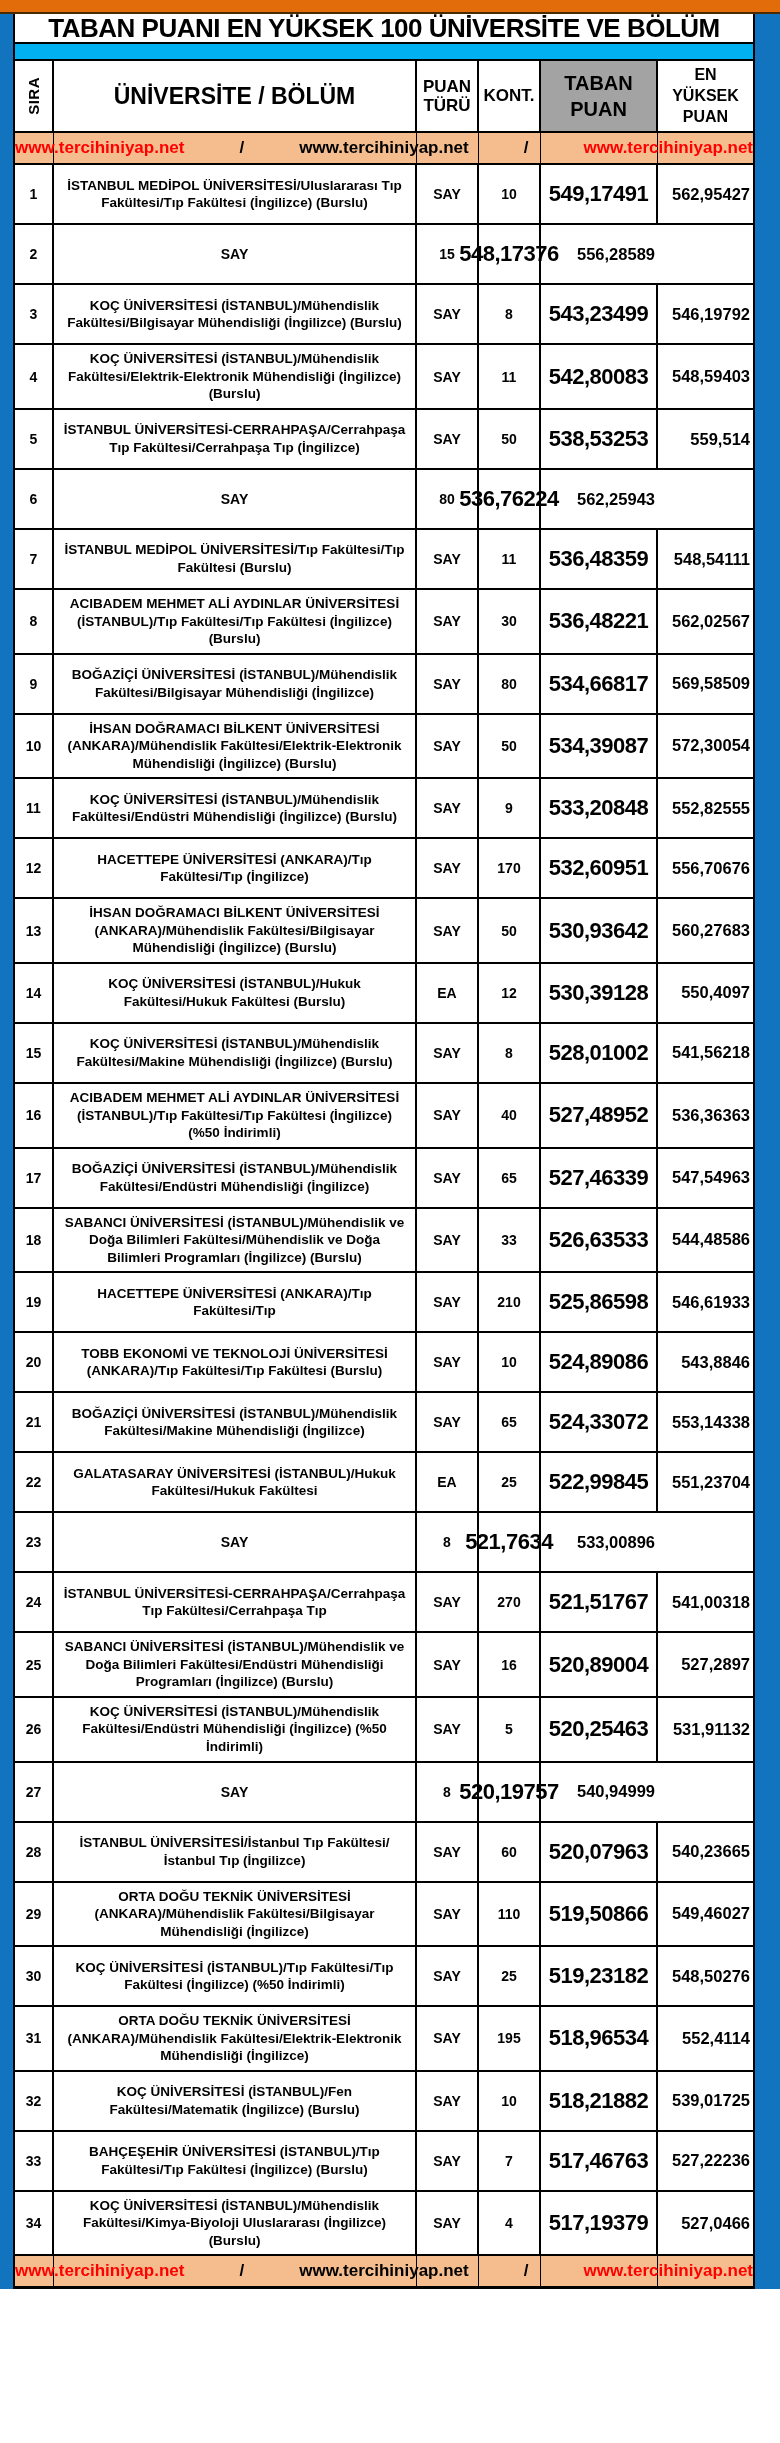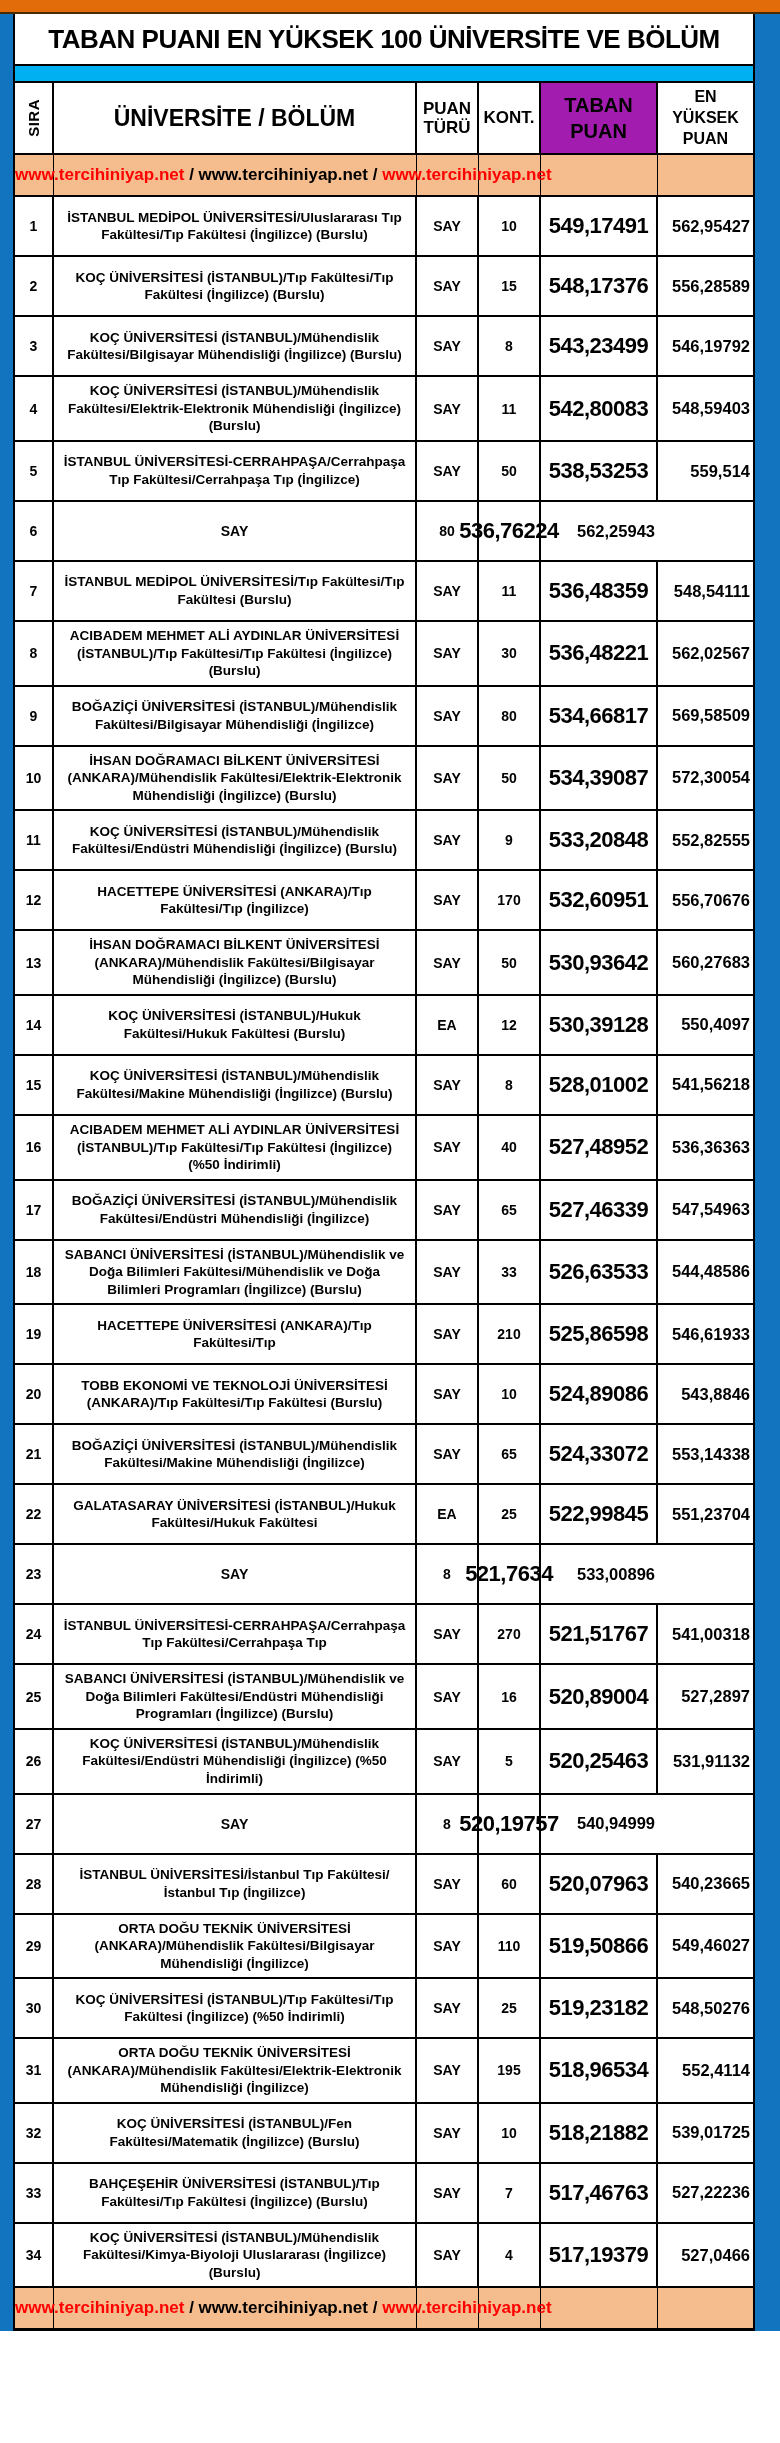--- a/index.html
+++ b/index.html
@@ -14,21 +14,21 @@
     height: 14px;
     background: #E26B0A;
     border-bottom: 2px solid #4a2a00;
   }
   .frame { display: flex; align-items: stretch; }
   .side-border { background: #1273BE; }
   .side-border.left  { width: 13px; }
   .side-border.right { width: 25px; }
   .content { flex: 1; border-left: 2px solid #000; border-right: 2px solid #000; }
   .title-band {
-    height: 52px;
+    height: 30px;
     background: #fff;
     display: flex; align-items: center; justify-content: center;
     border-bottom: 2px solid #000;
   }
   .title-band span { font-size: 26px; letter-spacing: -0.5px; white-space: nowrap; }
   .stripe { height: 15px; background: #00B0F0; }
   .table { border-top: 2px solid #000; border-bottom: 3px solid #000; }
   .grid-row {
     display: grid;
     grid-template-columns: 39px 363px 62px 62px 117px 1fr;
@@ -44,36 +44,36 @@
   
   .header-row .cell { min-height: 60px; }
   .h-sira span {
     writing-mode: vertical-rl;
     transform: rotate(180deg);
     font-size: 15px;
     letter-spacing: 0.5px;
   }
   .h-uni span  { font-size: 23px; }
   .h-tur span, .h-kont span { font-size: 17px; line-height: 1.15; }
-  .h-taban { background: #a21caf; }
+  .h-taban { background: #a3a3a3; }
   .h-taban span { font-size: 20px; line-height: 1.3; max-width: 80px; }
   .h-max span { font-size: 16px; line-height: 1.3; max-width: 90px; }
   
   .band { position: relative; min-height: 26px; background: #F5BD8D; }
   .band .band-cells {
     position: absolute; inset: 0;
     display: grid;
     grid-template-columns: 39px 363px 62px 62px 117px 1fr;
   }
   .band .bcell { border-right: 1.5px solid #000; }
   .band .bcell:last-child { border-right: none; }
   .band .band-text {
     position: relative;
-    height: 40px;
-    display: flex; align-items: center; justify-content: flex-start;
+    height: 30px;
+    display: flex; align-items: center; justify-content: space-between;
     font-size: 17px;
     white-space: pre;
   }
   .wm-red   { color: #FF0000; }
   .wm-black { color: #000; }
   
   .data-row { min-height: 60px; }
   .c-sira span { font-size: 14px; }
   .c-uni  { padding: 5px 9px; }
   .c-uni span { font-size: 13.5px; line-height: 1.3; }
@@ -151,23 +151,20 @@
             </div>
     <div class="cell c-max">
               <span>562,95427</span>
             </div>
   </div>
 
   <div class="grid-row data-row">
     <div class="cell c-sira">
               <span>2</span>
             </div>
-    <div class="cell c-uni">
-              <span>KOÇ ÜNİVERSİTESİ (İSTANBUL)/Tıp Fakültesi/Tıp Fakültesi (İngilizce) (Burslu)</span>
-            </div>
     <div class="cell c-tur">
               <span>SAY</span>
             </div>
     <div class="cell c-kont">
               <span>15</span>
             </div>
     <div class="cell c-taban">
               <span>548,17376</span>
             </div>
     <div class="cell c-max">

